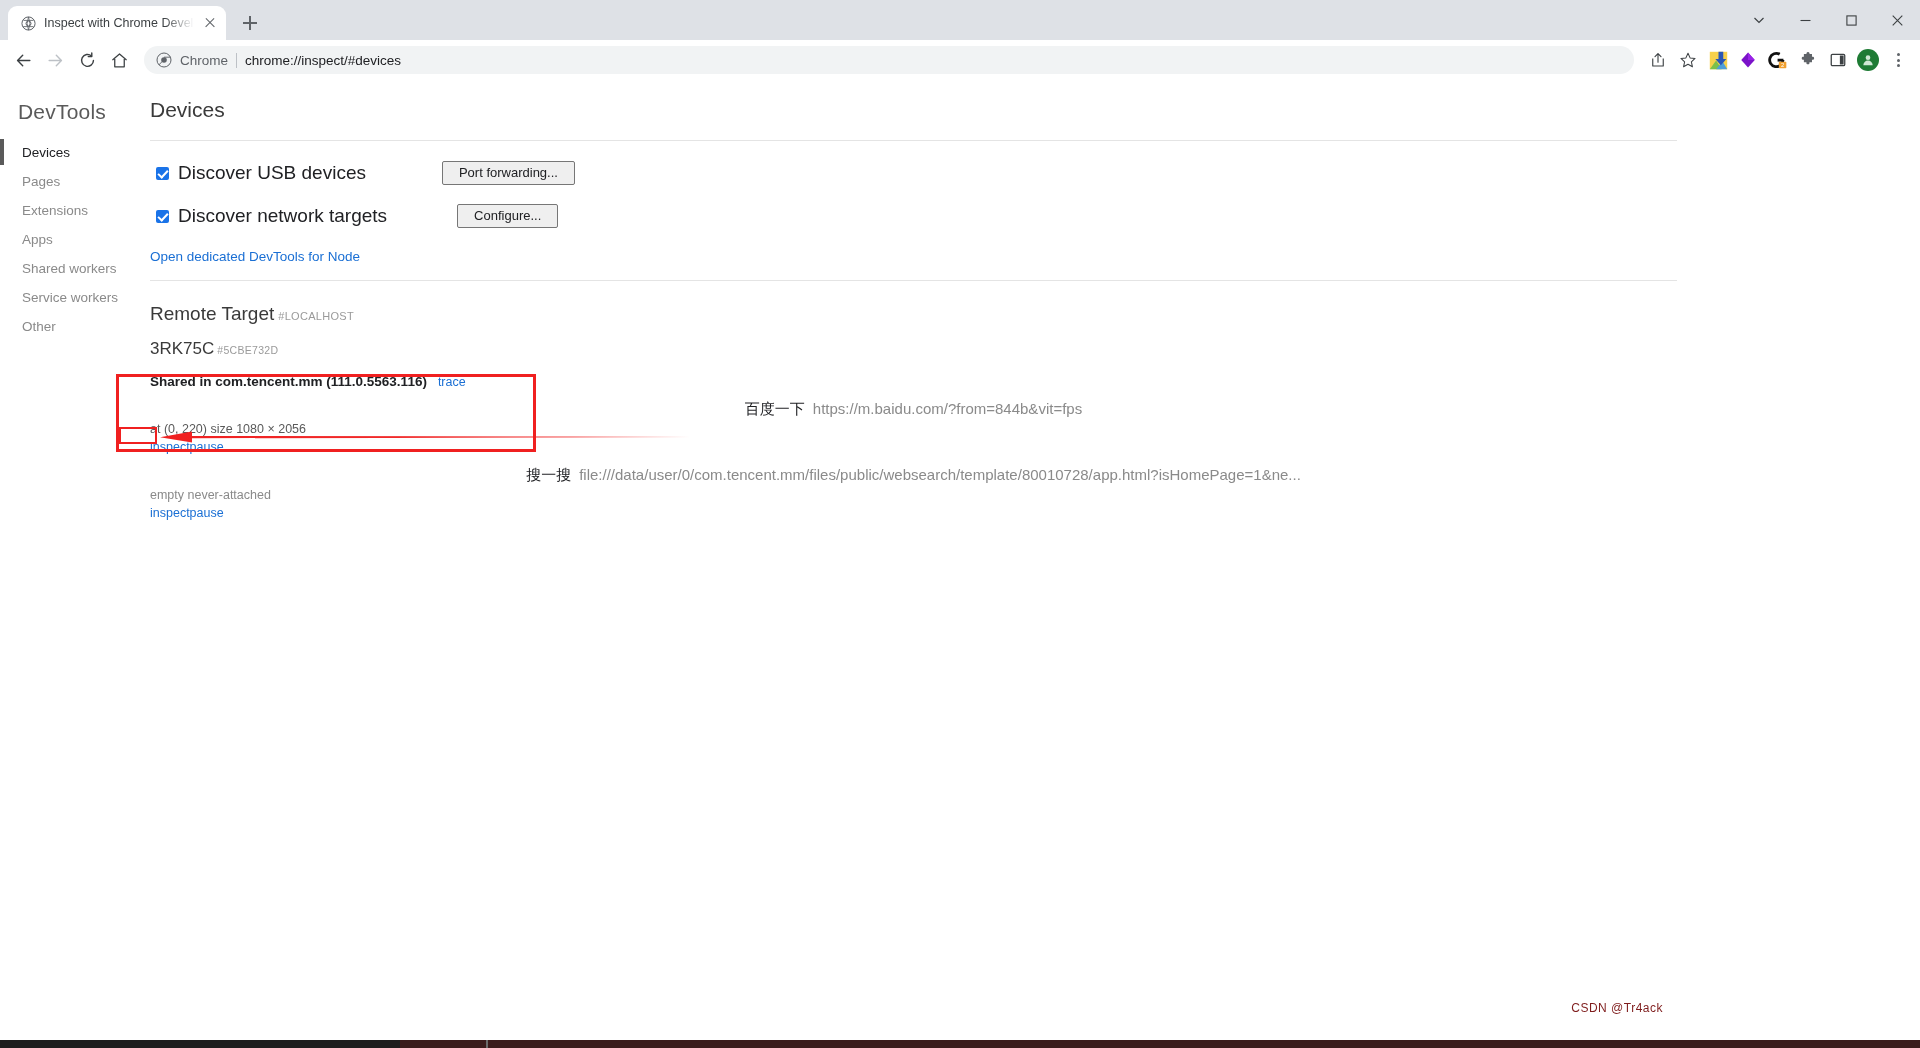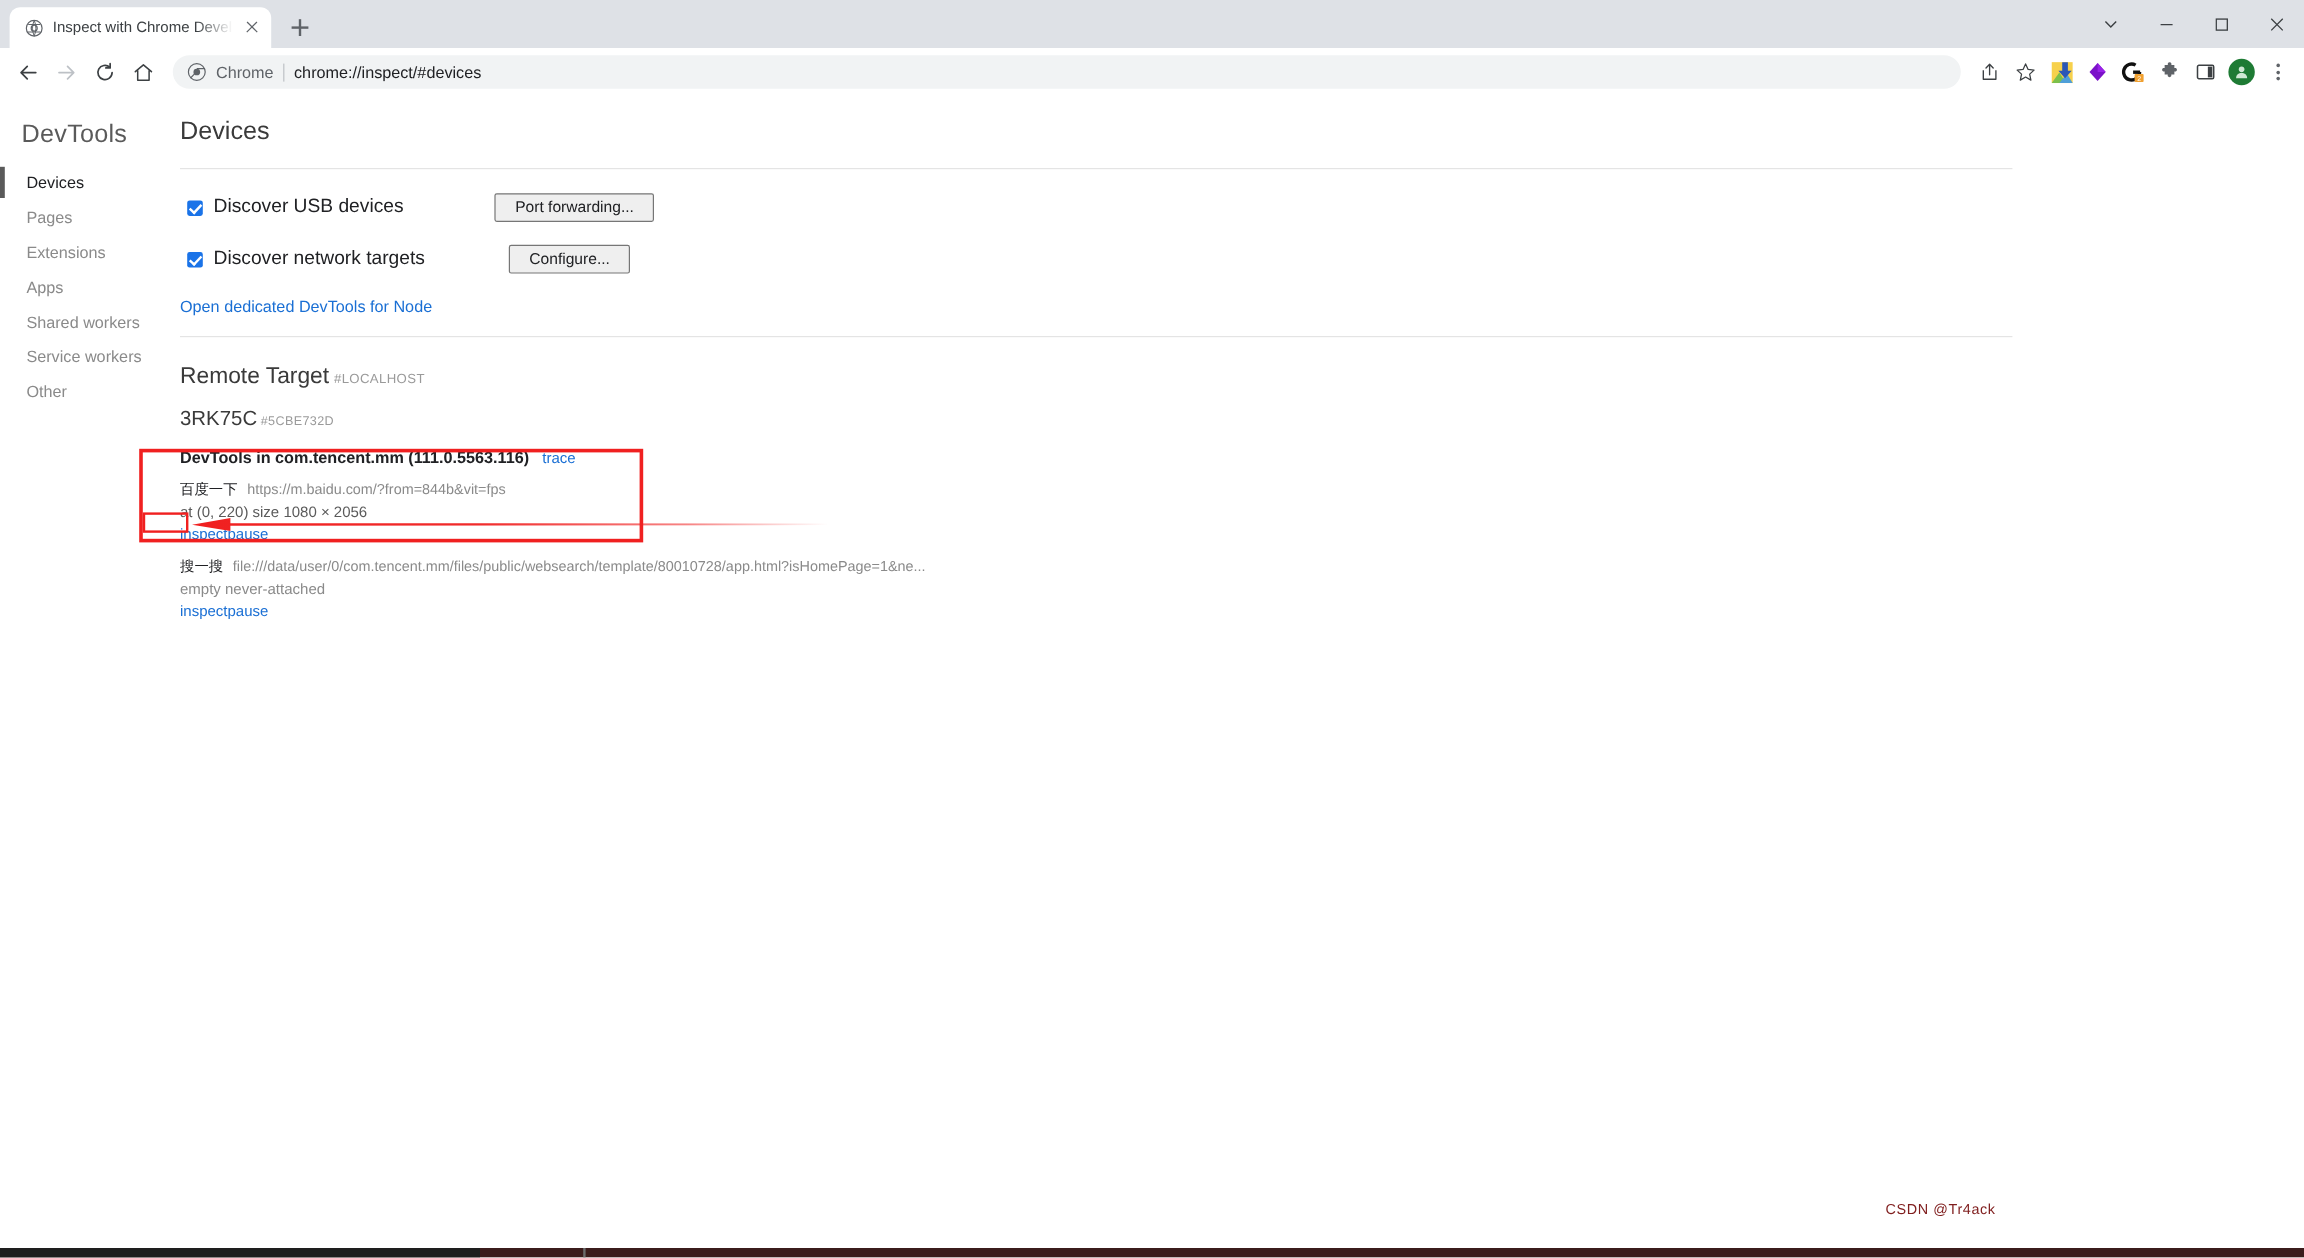--- a/index.html
+++ b/index.html
@@ -250,21 +250,21 @@
   .cbx::after {
     content: "";
     position: absolute;
     left: 4px; top: 1px;
     width: 4px; height: 8px;
     border: solid #fff;
     border-width: 0 2px 2px 0;
     transform: rotate(43deg);
   }
   .cbx-label {
-    font-size: 16px;
+    font-size: 19px;
     color: #202124;
     cursor: pointer;
   }
   .btn {
     margin-left: 76px;
     font-family: "Liberation Sans", sans-serif;
     font-size: 13px;
     color: #202124;
     background: #efefef;
     border: 1px solid #767676;
@@ -318,24 +318,25 @@
     color: #1a6fd4;
     margin-left: 11px;
     font-size: 12.5px;
     cursor: pointer;
     margin-top: 16px;
   }
 
   .targets { margin-top: 11px; }
   .target { margin-bottom: 12px; }
   .target-line1 {
-    font-size: 12px;
+    font-size: 15px;
     color: #202124;
     white-space: nowrap;
     overflow: hidden;
+    text-align: center;
   }
   .target-title { color: #202124; }
   .target-url {
     color: #8a8a8a;
     margin-left: 8px;
   }
   .target-line2 {
     font-size: 12.5px;
     color: #5a5a5a;
     margin-top: 3px;
@@ -583,21 +584,21 @@
 
       <div class="section-head">
         <span>Remote Target</span><span class="tag">#LOCALHOST</span>
       </div>
 
       <div class="device-head">
         <span>3RK75C</span><span class="tag">#5CBE732D</span>
       </div>
 
       <div class="browser-head">
-        <span>DevTools in com.tencent.mm (111.0.5563.116)</span><span class="trace">trace</span>
+        <span>Shared in com.tencent.mm (111.0.5563.116)</span><span class="trace">trace</span>
       </div>
 
       <div class="targets">
 
         <div class="target">
           <div class="target-line1">
             <span class="target-title">百度一下</span><span class="target-url">https://m.baidu.com/?from=844b&amp;vit=fps</span>
           </div>
           <div class="target-line2">at (0, 220)  size 1080 × 2056</div>
           <div class="target-actions">

